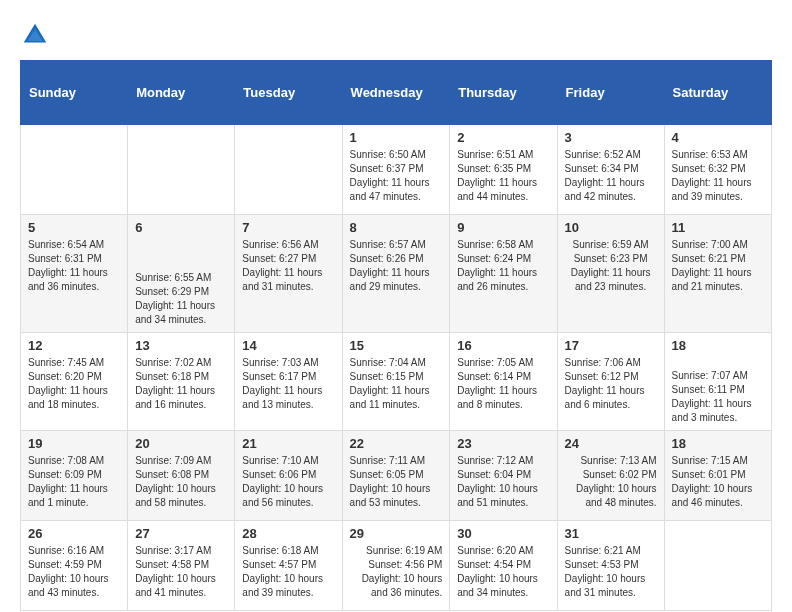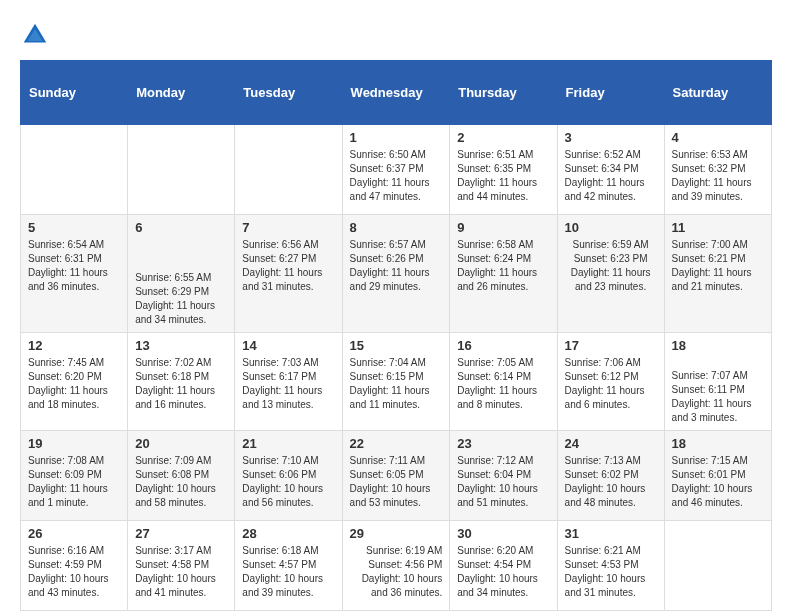--- a/index.html
+++ b/index.html
@@ -292,21 +292,21 @@
         </td>
         <td>
           <span class="day-number">23</span>
           <div class="day-info" style="white-space: pre-line;">Sunrise: 7:12 AM
 Sunset: 6:04 PM
 Daylight: 10 hours
 and 51 minutes.</div>
         </td>
         <td>
           <span class="day-number">24</span>
-          <div class="day-info" style="white-space: pre-line;">Sunrise: 7:13 AM
+          <div class="day-info" style="white-space: pre-line; text-align: right;">Sunrise: 7:13 AM
 Sunset: 6:02 PM
 Daylight: 10 hours
 and 48 minutes.</div>
         </td>
         <td>
           <span class="day-number">18</span>
           <div class="day-info" style="white-space: pre-line;">Sunrise: 7:15 AM
 Sunset: 6:01 PM
 Daylight: 10 hours
 and 46 minutes.</div>

